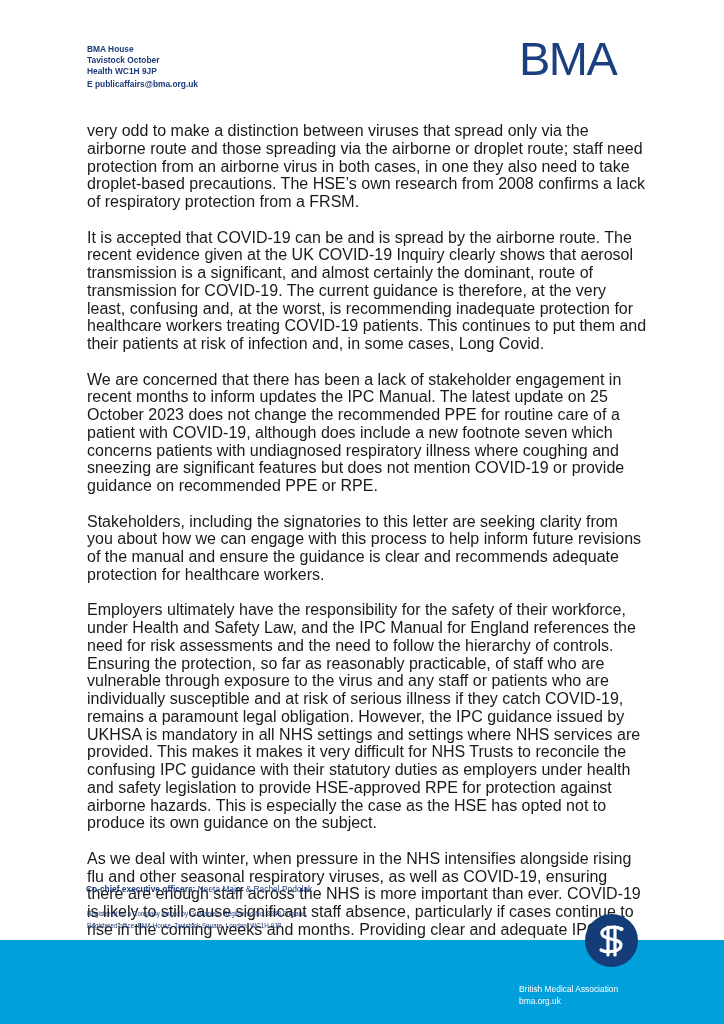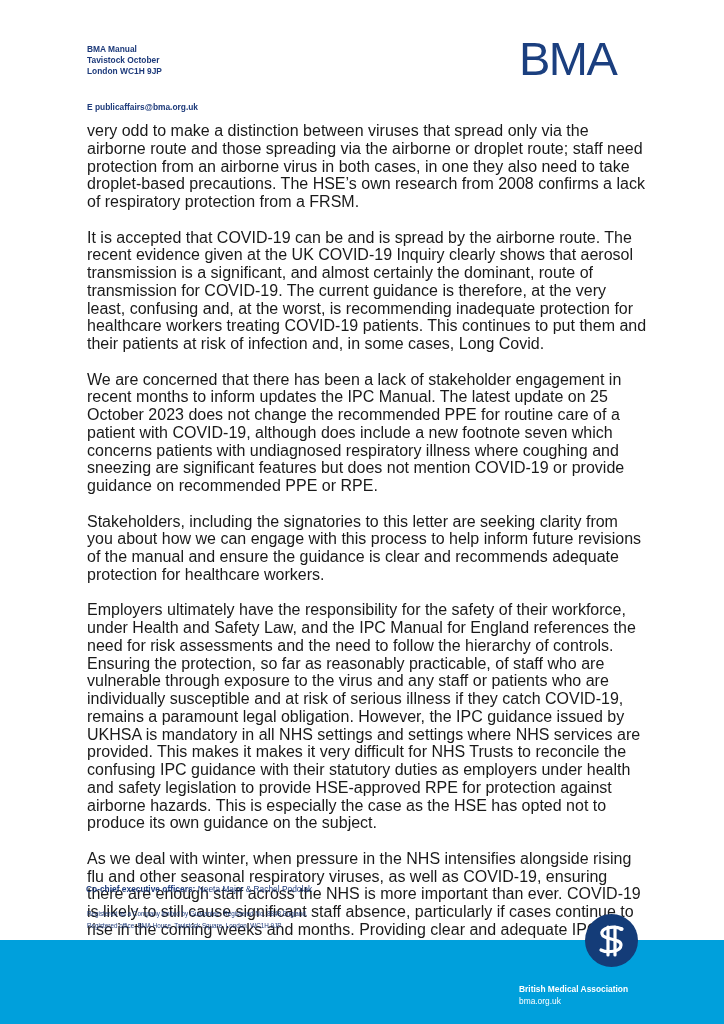--- a/index.html
+++ b/index.html
@@ -5,21 +5,21 @@
   html, body { margin: 0; padding: 0; }
   body {
     width: 724px; height: 1024px; position: relative; overflow: hidden;
     background: #ffffff;
     font-family: "Liberation Sans", sans-serif;
   }
   .addr {
     position: absolute; left: 87px; top: 44px;
     color: #1d3a7a; font-size: 8.4px; font-weight: bold; line-height: 11.2px;
   }
-  .addr .email { margin-top: 24px; }
+  .addr .email { margin-top: 1px; }
   .logo {
     position: absolute; left: 519px; top: 33px;
     color: #1b3f7f; font-size: 47px; font-weight: normal; letter-spacing: -1.5px;
     font-family: "Liberation Sans", sans-serif; line-height: 52px;
   }
   .body {
     position: absolute; left: 87px; top: 122px; width: 560px;
     color: #1a1a1a; font-size: 16px; line-height: 17.75px;
   }
   .body p { margin: 0 0 17.75px 0; }
@@ -37,29 +37,29 @@
     background: #00a0dc;
   }
   .seal {
     position: absolute; left: 585px; top: 914px; width: 53px; height: 53px;
     border-radius: 50%; background: #143c78;
   }
   .band-text {
     position: absolute; left: 519px; top: 983px; color: #ffffff;
     font-size: 8.4px; line-height: 12px;
   }
-  .band-text .org { font-weight: bold; }
+  .band-text .org { font-weight: normal; }
 </style>
 </head>
 <body>
 
 <div class="addr">
-  <div>BMA Manual</div>
+  <div>BMA House</div>
   <div>Tavistock October</div>
-  <div>London WC1H 9JP</div>
+  <div>Health WC1H 9JP</div>
   <div class="email">
     <span>E</span>
     <span>publicaffairs@bma.org.uk</span>
   </div>
 </div>
 
 <div class="logo">BMA</div>
 
 <div class="body">
   <p>very odd to make a distinction between viruses that spread only via the airborne route and those spreading via the airborne or droplet route; staff need protection from an airborne virus in both cases, in one they also need to take droplet-based precautions. The HSE’s own research from 2008 confirms a lack of respiratory protection from a FRSM.</p>

